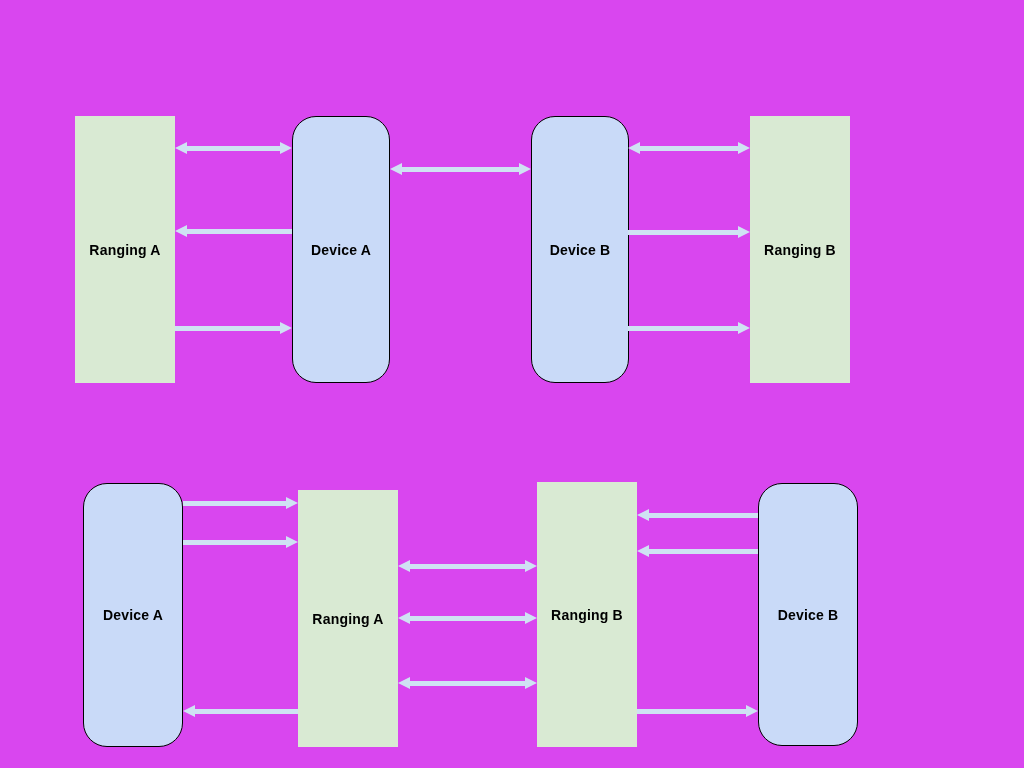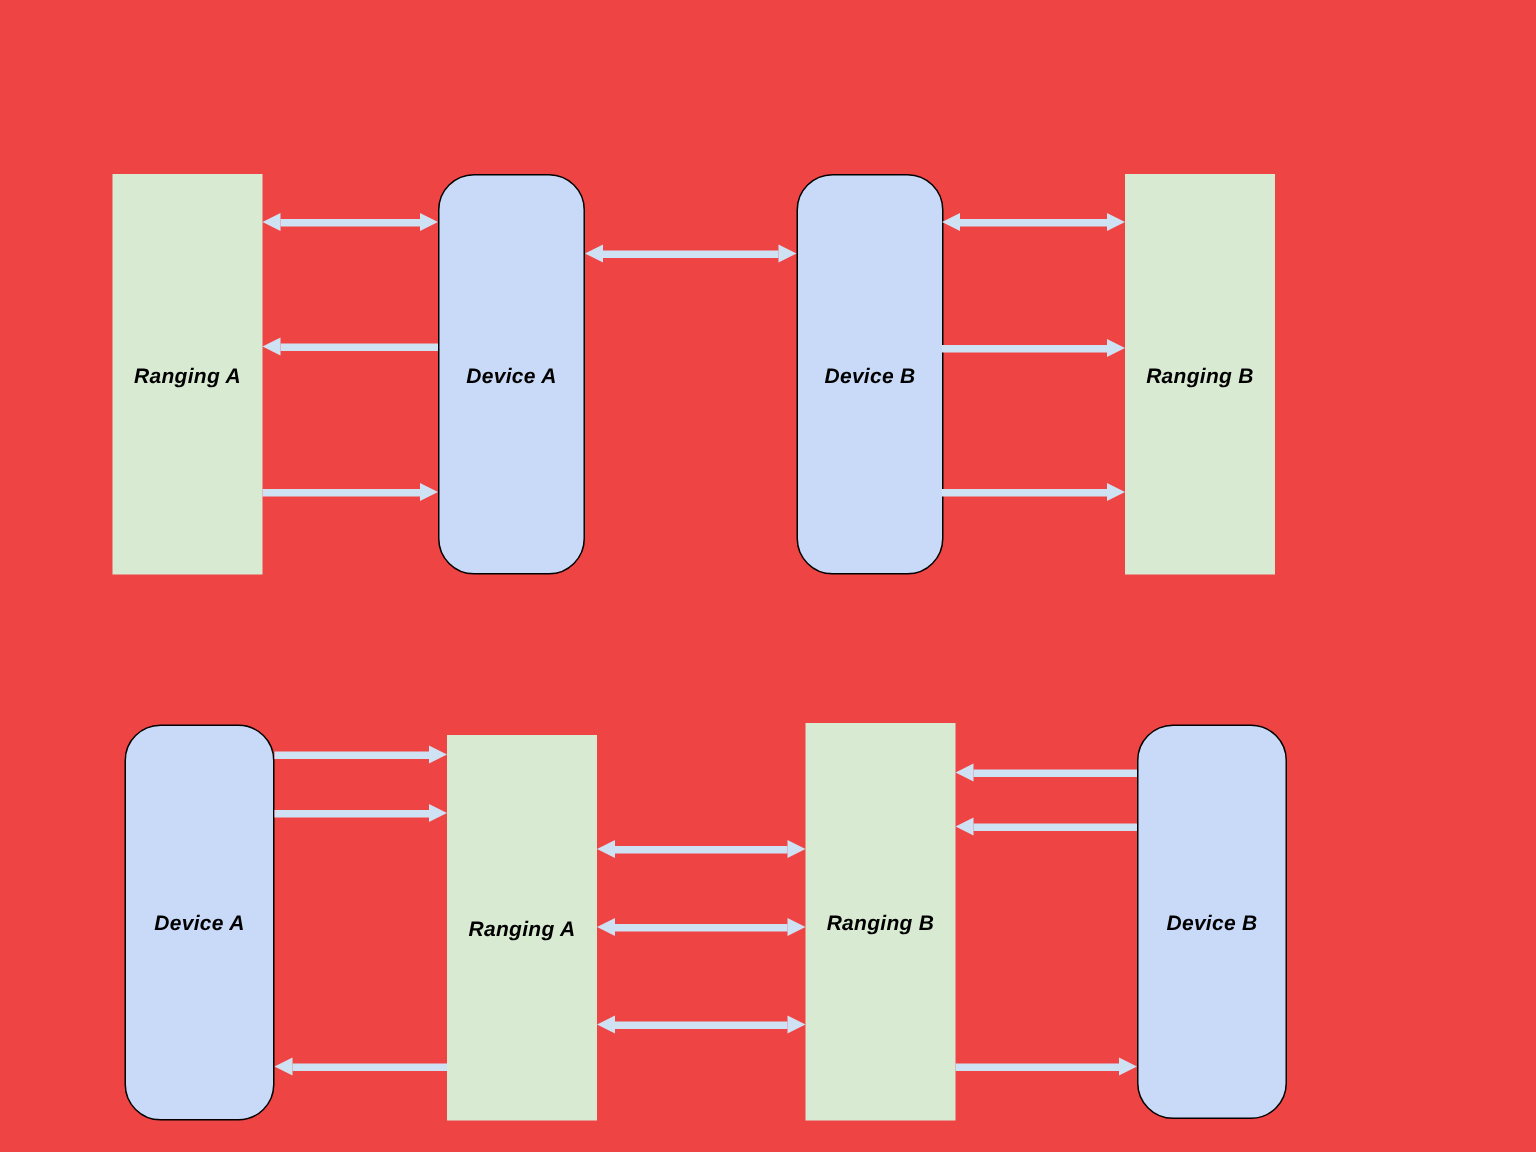--- a/index.html
+++ b/index.html
@@ -51,21 +51,21 @@
     height: 0;
     border-top: 6px solid transparent;
     border-bottom: 6px solid transparent;
   }
   .head.left  { border-right-width: 12px; border-right-style: solid; }
   .head.right { border-left-width: 12px;  border-left-style: solid; }
 </style>
 </head>
 <body>
 
-<div class="canvas" style="background: #ef4444; width: 1024px; height: 768px; font-style: italic;">
+<div class="canvas" style="background: #d946ef; width: 1024px; height: 768px;">
     <div>
       <div class="node ranging" style="left: 75px; top: 116px; width: 100px; height: 267px; background: rgb(217, 234, 211);">
         <span class="node-label" style="color: rgb(0, 0, 0);">Ranging A</span>
       </div>
       <div class="node device" style="left: 292px; top: 116px; width: 98px; height: 267px; background: rgb(201, 218, 248);">
         <span class="node-label" style="color: rgb(0, 0, 0);">Device A</span>
       </div>
       <div class="node device" style="left: 531px; top: 116px; width: 98px; height: 267px; background: rgb(201, 218, 248);">
         <span class="node-label" style="color: rgb(0, 0, 0);">Device B</span>
       </div>

